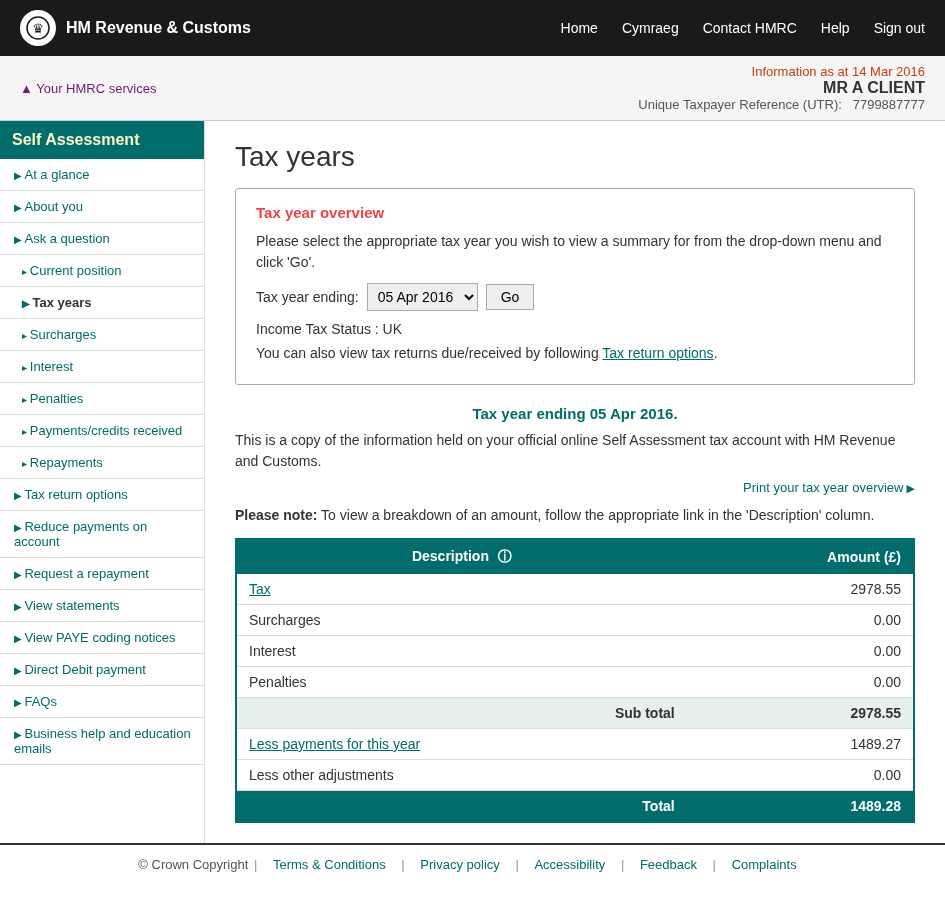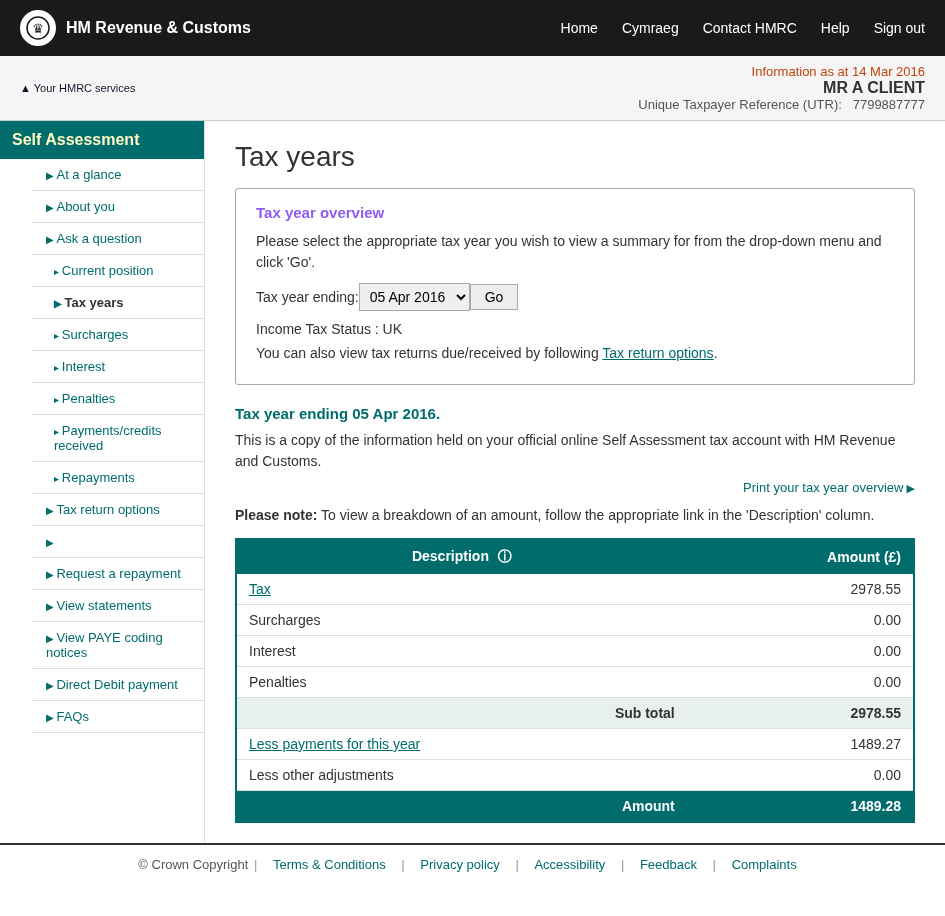--- a/index.html
+++ b/index.html
@@ -48,23 +48,23 @@
     
     .service-bar {
       background: #f5f5f5;
       border-bottom: 1px solid #ccc;
       padding: 8px 20px;
       display: flex;
       justify-content: space-between;
       align-items: center;
     }
     .service-bar a {
-      color: #0f172a;
+      color: #701a75;
       text-decoration: none;
-      font-size: 11px;
+      font-size: 13px;
     }
     .user-info {
       text-align: right;
       font-size: 13px;
     }
     .user-info .date-line { color: #c2410c; }
     .user-info .name-line { font-weight: bold; font-size: 16px; color: #333; }
     .user-info .utr-line { color: #555; }
 
     
@@ -83,21 +83,20 @@
     .sidebar-header {
       background: #006c6c;
       color: #fef9c3;
       font-size: 16px;
       font-weight: bold;
       padding: 10px 12px;
     }
     .sidebar-item {
       border-bottom: 1px solid #ddd;
       padding: 0;
-      margin-left: 32px;
     }
     .sidebar-item a {
       display: block;
       padding: 8px 10px 8px 14px;
       color: #006c6c;
       text-decoration: none;
       font-size: 13px;
     }
     .sidebar-item.active > a {
       font-weight: bold;
@@ -127,33 +126,34 @@
       color: #333;
       margin-bottom: 15px;
     }
     .section-box {
       border: 1px solid #aaa;
       border-radius: 3px;
       padding: 15px 20px;
       margin-bottom: 20px;
     }
     .section-title {
-      color: #8b5cf6;
+      color: #ef4444;
       font-size: 15px;
       font-weight: bold;
       margin-bottom: 10px;
     }
     .section-text {
       font-size: 14px;
       margin-bottom: 10px;
       line-height: 1.5;
     }
     .tax-year-row {
       display: flex;
       align-items: center;
+      gap: 8px;
       margin-bottom: 10px;
     }
     .tax-year-row label { font-size: 14px; }
     .tax-year-row select {
       padding: 4px 6px;
       font-size: 14px;
       border: 1px solid #aaa;
     }
     .go-button {
       padding: 4px 14px;
@@ -164,20 +164,21 @@
     }
     .status-text { font-size: 14px; margin-bottom: 8px; }
     .link-teal { color: #006c6c; text-decoration: underline; cursor: pointer; }
 
     .section-title-2 {
       color: #006c6c;
       font-size: 15px;
       font-weight: bold;
       margin-bottom: 8px;
       margin-top: 10px;
+      text-align: center;
     }
     .copy-text { font-size: 14px; margin-bottom: 8px; line-height: 1.5; }
     .print-link {
       text-align: right;
       font-size: 13px;
       color: #006c6c;
       cursor: pointer;
       margin-bottom: 10px;
     }
     .print-link a { color: #006c6c; text-decoration: none; }
@@ -306,36 +307,39 @@
       <a href="#"><span>Payments/credits received</span></a>
     </div>
     <div class="sidebar-item sidebar-subitem">
       <a href="#"><span>Repayments</span></a>
     </div>
 
     <div class="sidebar-item">
       <a href="#"><span class="arrow-right"></span><span>Tax return options</span></a>
     </div>
     <div class="sidebar-item">
-      <a href="#"><span class="arrow-right"></span></a>
+      <a href="#"><span class="arrow-right"></span><span>Reduce payments on account</span></a>
     </div>
     <div class="sidebar-item">
       <a href="#"><span class="arrow-right"></span><span>Request a repayment</span></a>
     </div>
     <div class="sidebar-item">
       <a href="#"><span class="arrow-right"></span><span>View statements</span></a>
     </div>
     <div class="sidebar-item">
       <a href="#"><span class="arrow-right"></span><span>View PAYE coding notices</span></a>
     </div>
     <div class="sidebar-item">
       <a href="#"><span class="arrow-right"></span><span>Direct Debit payment</span></a>
     </div>
     <div class="sidebar-item">
       <a href="#"><span class="arrow-right"></span><span>FAQs</span></a>
+    </div>
+    <div class="sidebar-item">
+      <a href="#"><span class="arrow-right"></span><span>Business help and education emails</span></a>
     </div>
   </nav>
 
   <main class="content-area">
     <h1 class="page-title">Tax years</h1>
 
     <div class="section-box">
       <div class="section-title">Tax year overview</div>
       <p class="section-text">Please select the appropriate tax year you wish to view a summary for from the drop-down menu and click 'Go'.</p>
 
@@ -398,21 +402,21 @@
         </tr>
         <tr>
           <td><a class="link-teal" href="#">Less payments for this year</a></td>
           <td>1489.27</td>
         </tr>
         <tr>
           <td>Less other adjustments</td>
           <td>0.00</td>
         </tr>
         <tr class="total-row">
-          <td>Amount</td>
+          <td>Total</td>
           <td>1489.28</td>
         </tr>
       </tbody>
     </table>
   </main>
 </div>
 
 <footer class="footer">
   <span>© Crown Copyright</span>
   <span class="footer-divider">|</span>

